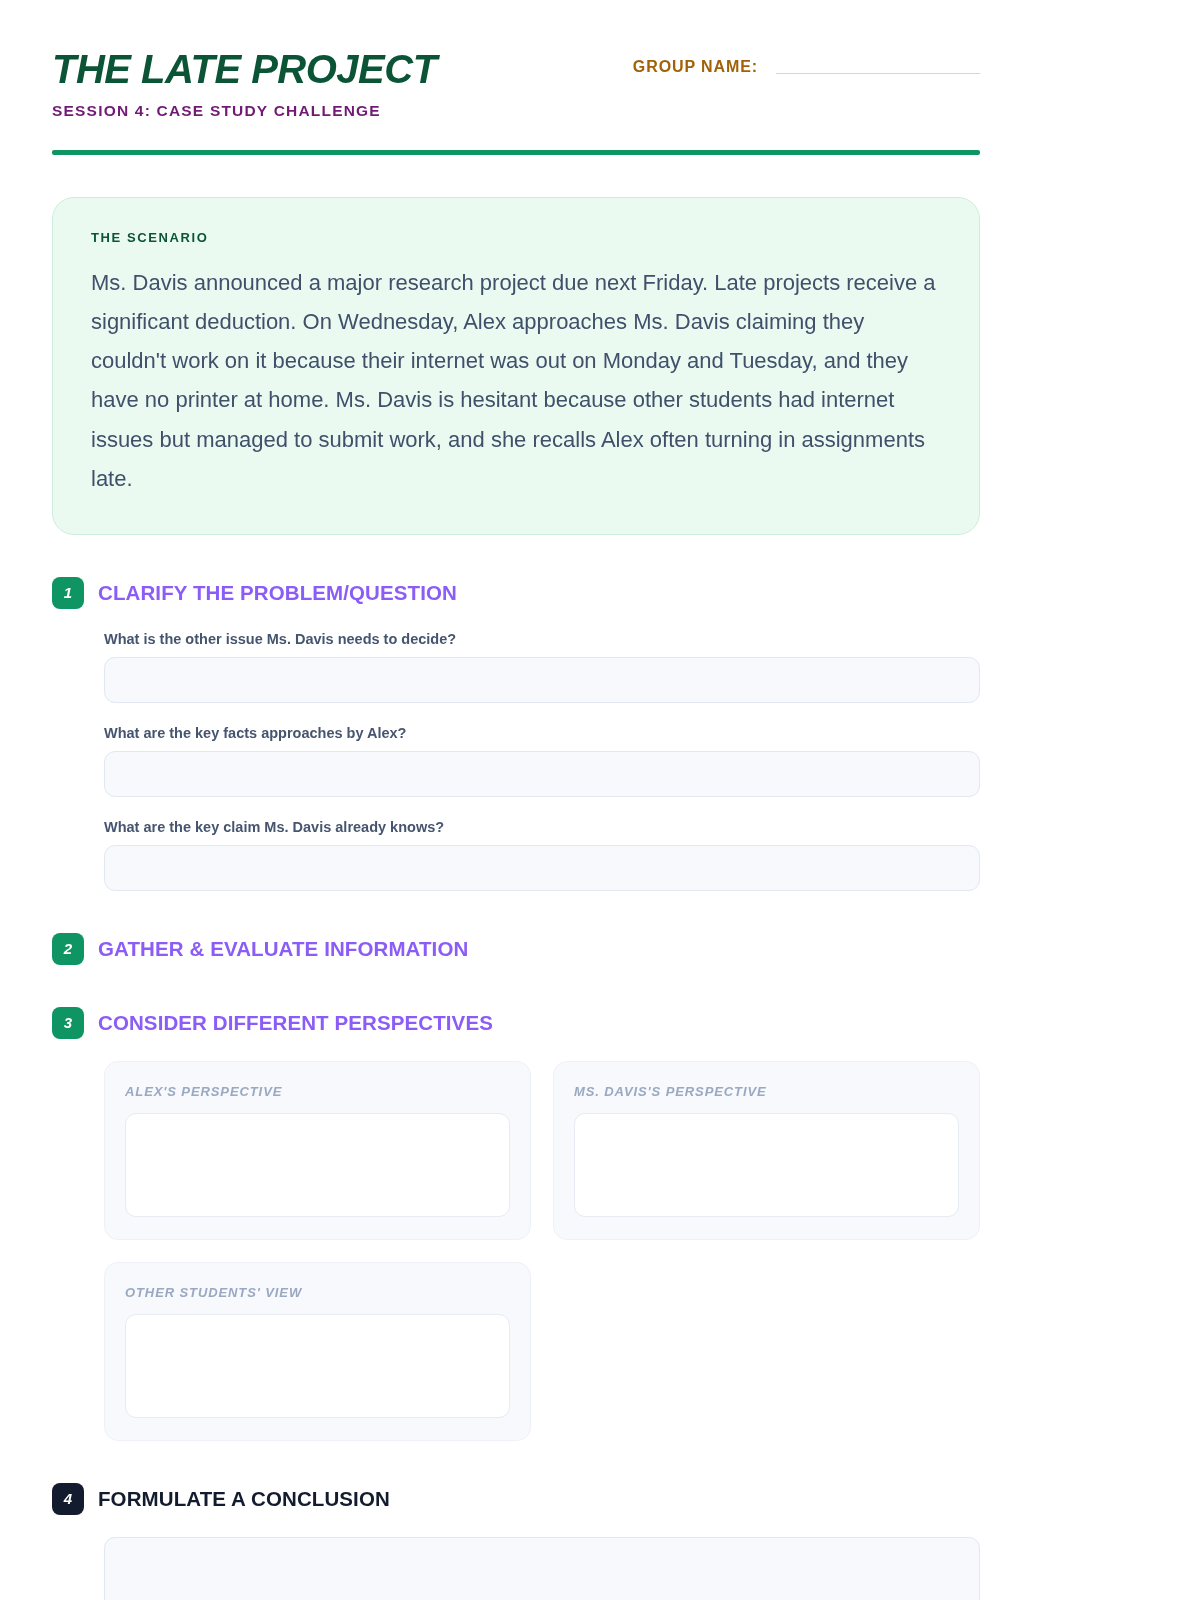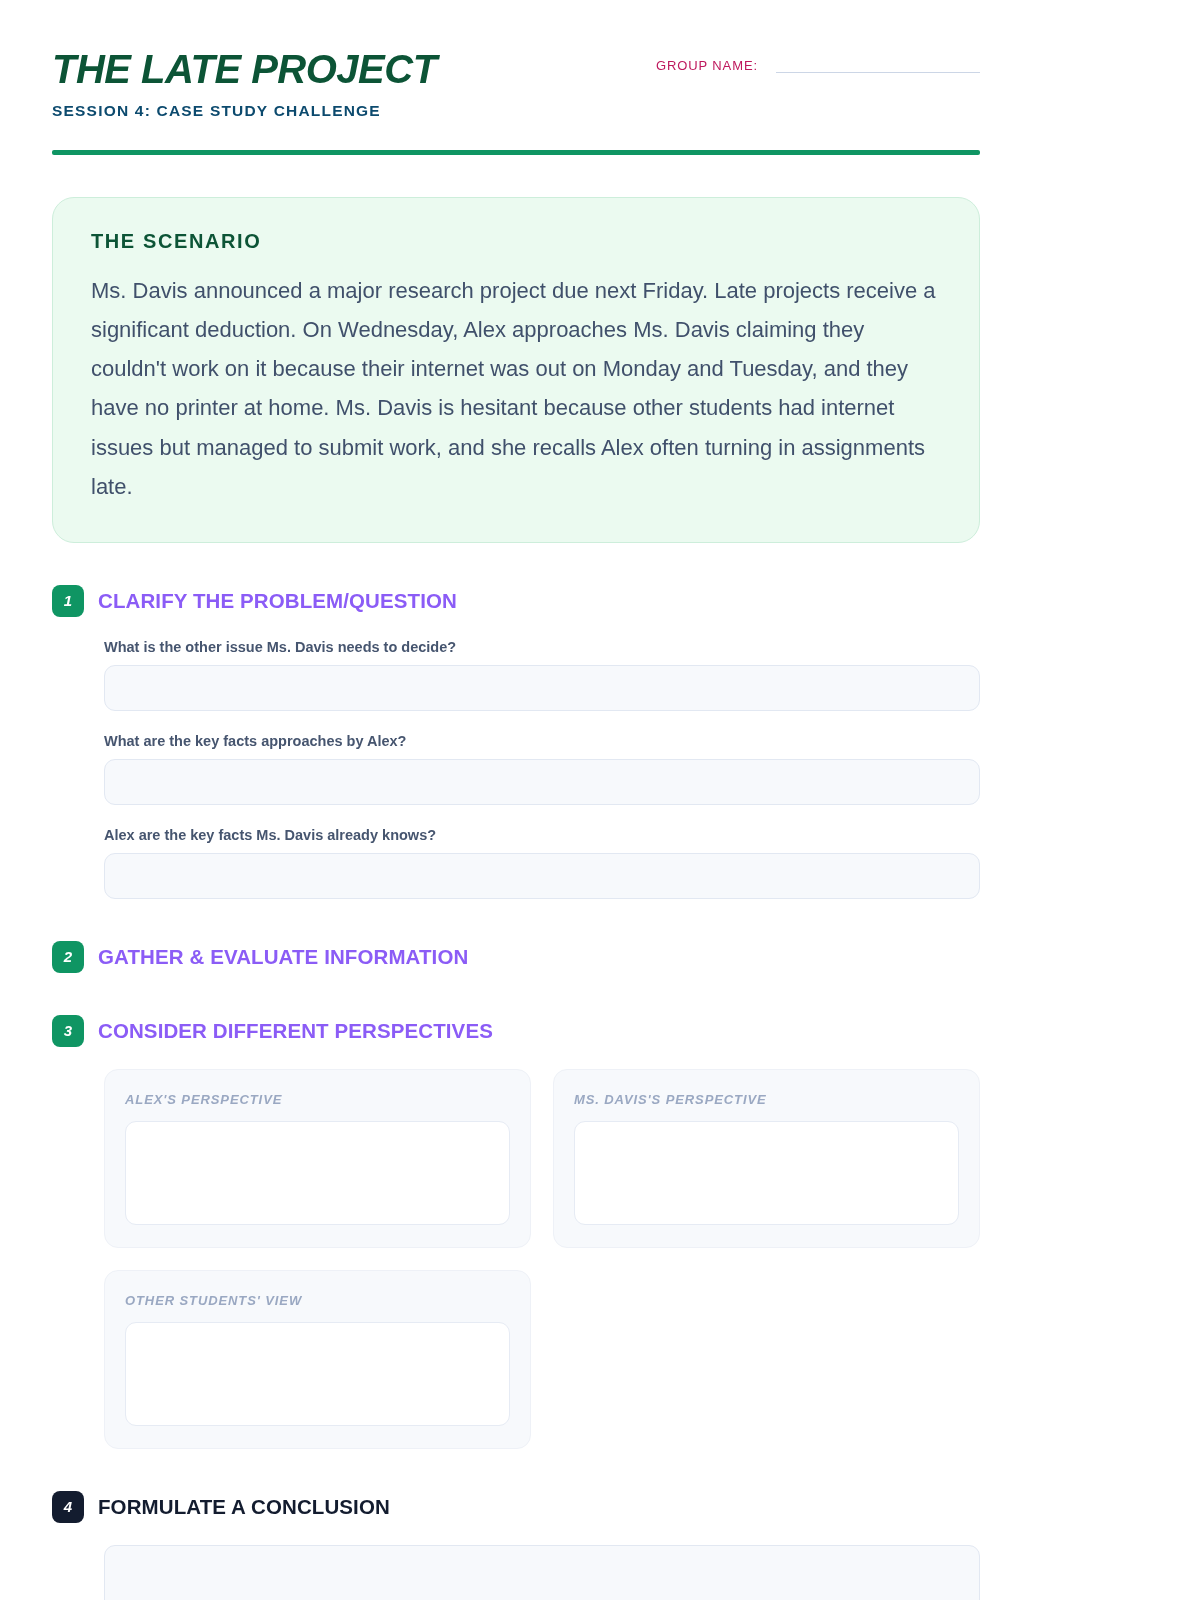--- a/index.html
+++ b/index.html
@@ -38,35 +38,35 @@
     color: #0c5436;
     line-height: 1.05;
     margin: 0;
     white-space: nowrap;
   }
   .brand-sub {
     margin-top: 12px;
     font-size: 15.5px;
     font-weight: 800;
     letter-spacing: 1.2px;
-    color: #0c4a6e;
+    color: #701a75;
     text-transform: uppercase;
   }
 
   .group-block {
     display: flex;
     align-items: center;
     gap: 18px;
     padding-top: 14px;
   }
   .group-label {
-    font-size: 13px;
-    font-weight: 400;
+    font-size: 16px;
+    font-weight: 700;
     letter-spacing: 0.9px;
-    color: #be185d;
+    color: #a16207;
     text-transform: uppercase;
     white-space: nowrap;
   }
   .group-line {
     width: 204px;
     height: 14px;
     border-bottom: 1.5px solid #ccd6e6;
   }
 
   .header-rule {
@@ -78,21 +78,21 @@
 
   
   .scenario {
     margin-top: 42px;
     background: #ebfaf0;
     border: 1.5px solid #cdeedb;
     border-radius: 22px;
     padding: 32px 38px 36px 38px;
   }
   .scenario-title {
-    font-size: 20px;
+    font-size: 13px;
     font-weight: 900;
     letter-spacing: 1.6px;
     color: #0c5436;
     text-transform: uppercase;
     margin: 0 0 18px 0;
   }
   .scenario-text {
     font-size: 22px;
     line-height: 1.78;
     color: #40506b;
@@ -218,21 +218,21 @@
     <div class="section-body">
       <div class="field-group">
         <p class="field-label">What is the other issue Ms. Davis needs to decide?</p>
         <div class="answer-box h-short"></div>
       </div>
       <div class="field-group">
         <p class="field-label">What are the key facts approaches by Alex?</p>
         <div class="answer-box h-short"></div>
       </div>
       <div class="field-group">
-        <p class="field-label">Alex are the key facts Ms. Davis already knows?</p>
+        <p class="field-label">What are the key claim Ms. Davis already knows?</p>
         <div class="answer-box h-short"></div>
       </div>
     </div>
   </div>
 
   <div class="section">
     <div class="section-head">
       <div class="badge">2</div>
       <h3 class="section-title">GATHER &amp; EVALUATE INFORMATION</h3>
     </div>

